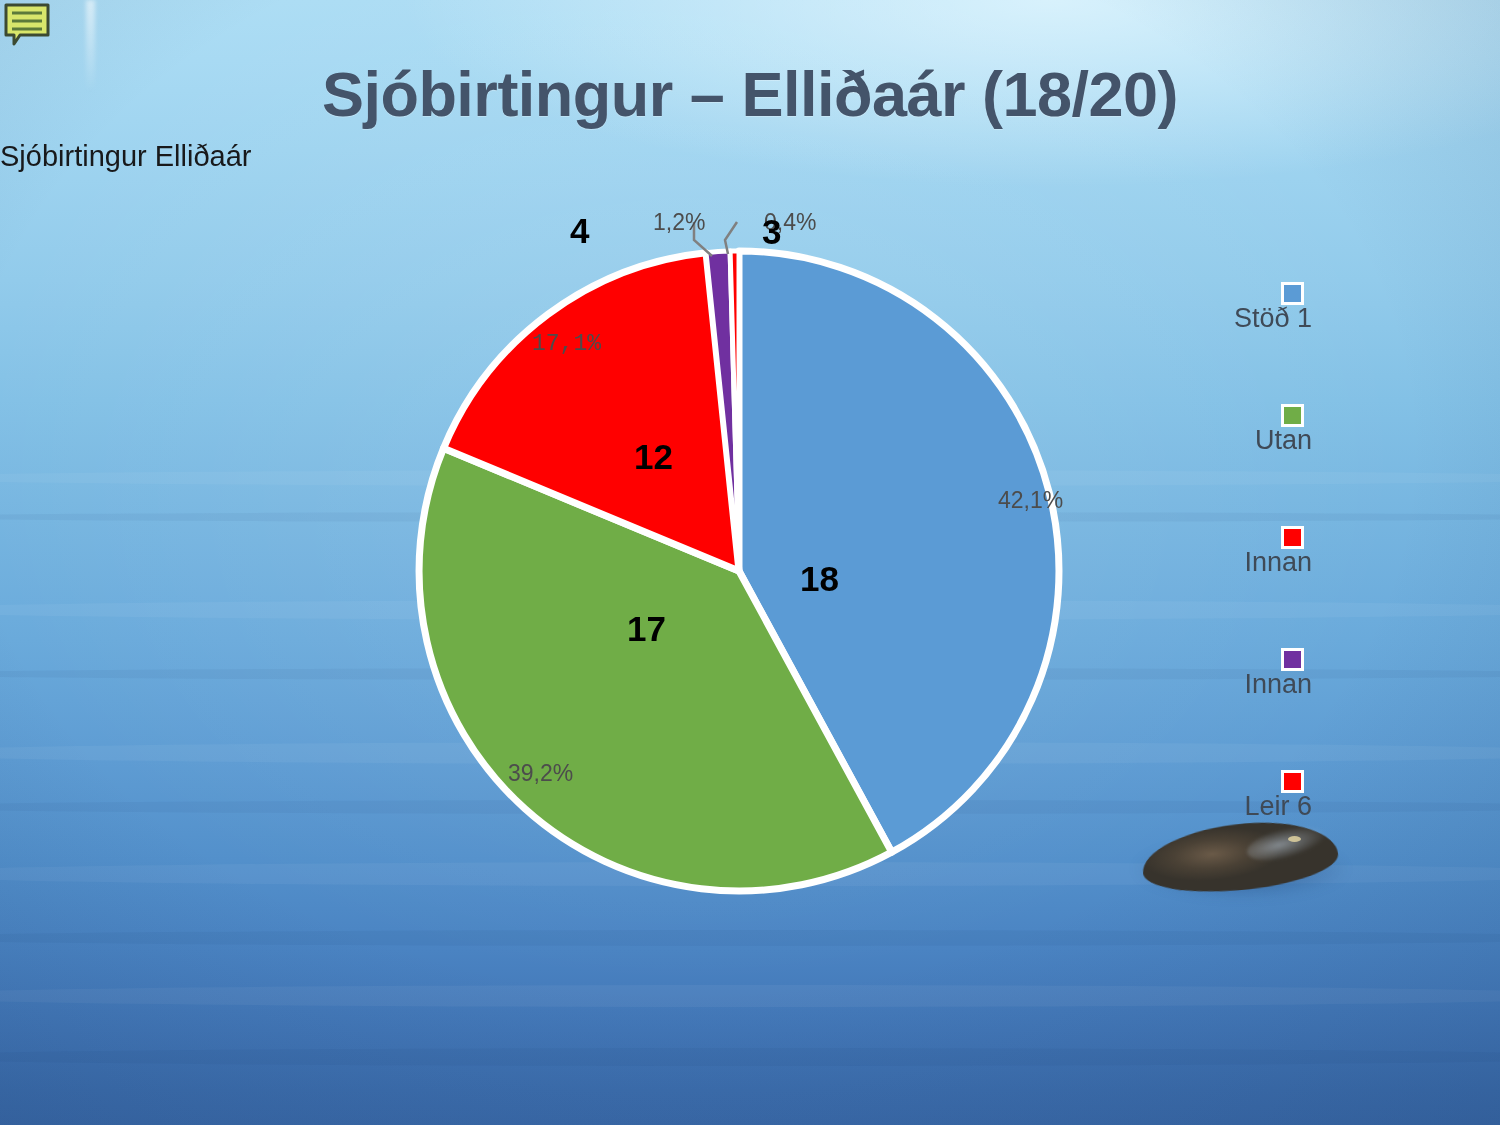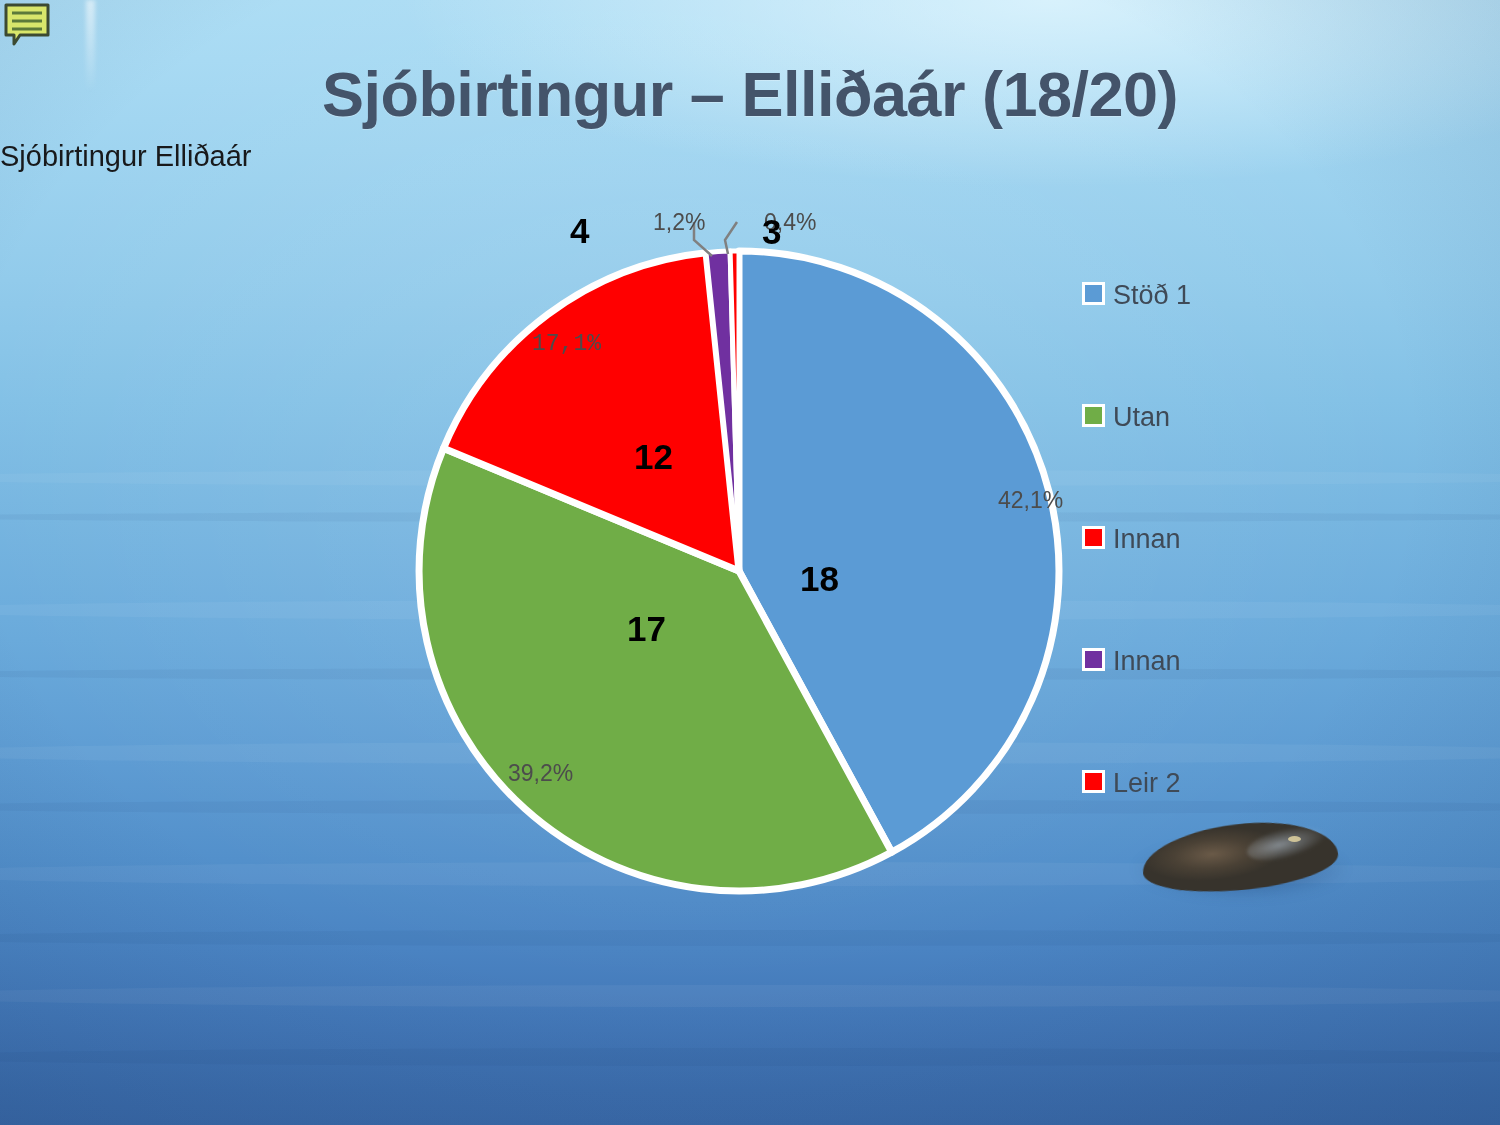--- a/index.html
+++ b/index.html
@@ -87,21 +87,21 @@
   #chart{position:absolute;left:0;top:0;width:1500px;height:1125px;}
   #pie-svg{position:absolute;left:0;top:0;}
 
   
   .lbl{position:absolute;white-space:nowrap;}
   .lbl.val{font-size:35px;font-weight:bold;color:#000;}
   .lbl.pct{font-size:23px;color:#4c4c4c;font-weight:400;}
 
   
   .legend{position:absolute;left:1082px;top:282px;width:230px;}
-  .legend-item{display:flex;align-items:flex-start;height:26px;margin-bottom:96px;}
+  .legend-item{display:flex;align-items:flex-end;height:26px;margin-bottom:96px;flex-direction:column;}
   .legend-item:last-child{margin-bottom:0;}
   .swatch{
     width:17px;height:17px;flex:0 0 17px;margin-right:8px;
     border:3px solid #ffffff;box-sizing:content-box;
   }
   .legend-label{font-size:27px;color:#3f4a57;line-height:1;}
 </style>
 </head>
 <body>
 
@@ -185,17 +185,17 @@
     <div class="legend-item">
       <span class="swatch" style="background:#FF0000;"></span>
       <span class="legend-label">Innan</span>
     </div>
     <div class="legend-item">
       <span class="swatch" style="background:#7030A0;"></span>
       <span class="legend-label">Innan</span>
     </div>
     <div class="legend-item">
       <span class="swatch" style="background:#FF0000;"></span>
-      <span class="legend-label">Leir 2</span>
+      <span class="legend-label">Leir 6</span>
     </div>
   </div>
 
 </div>
 
 </body></html>

